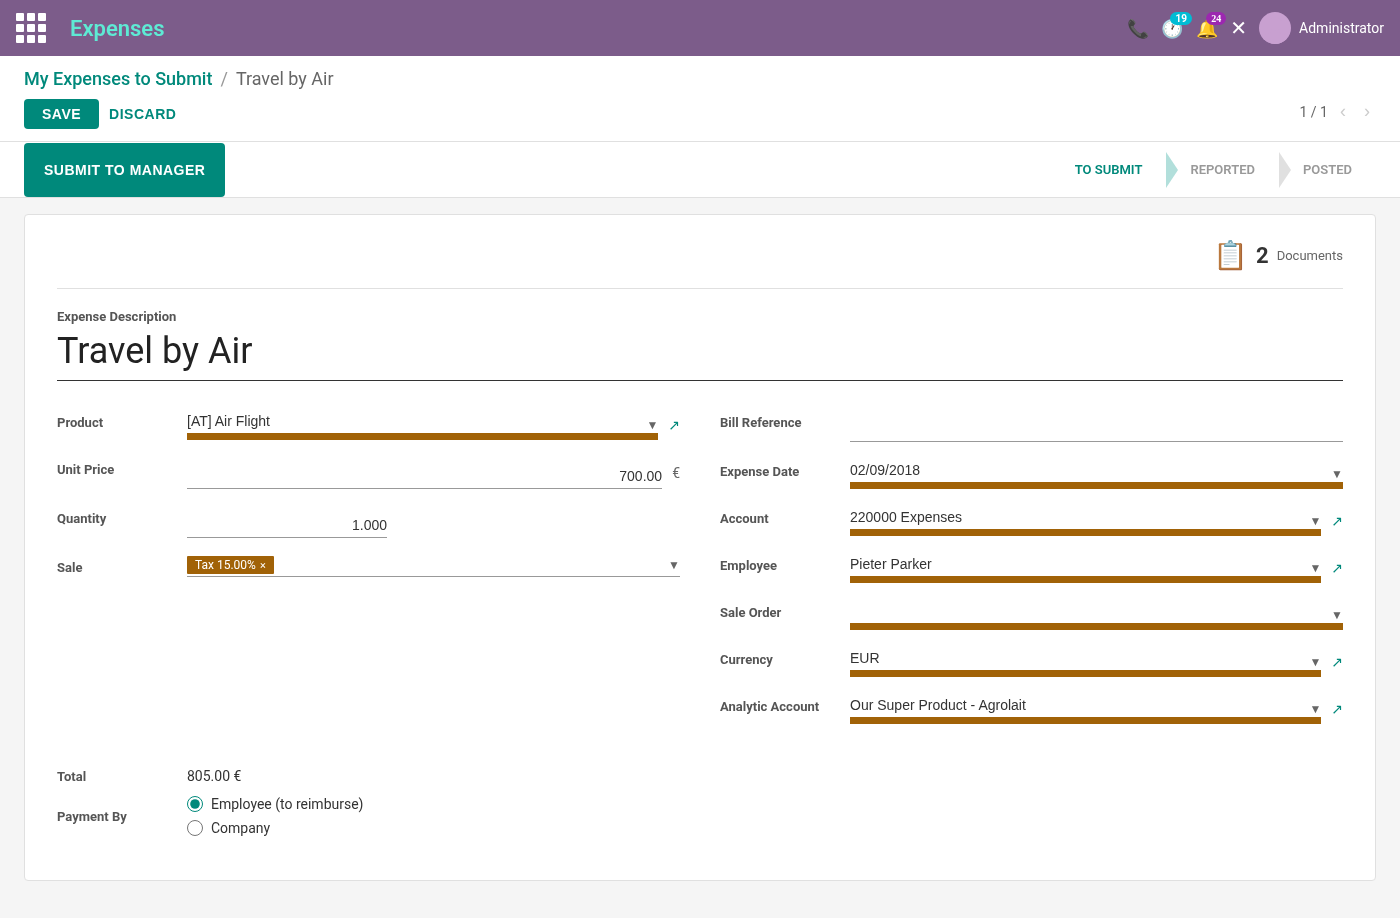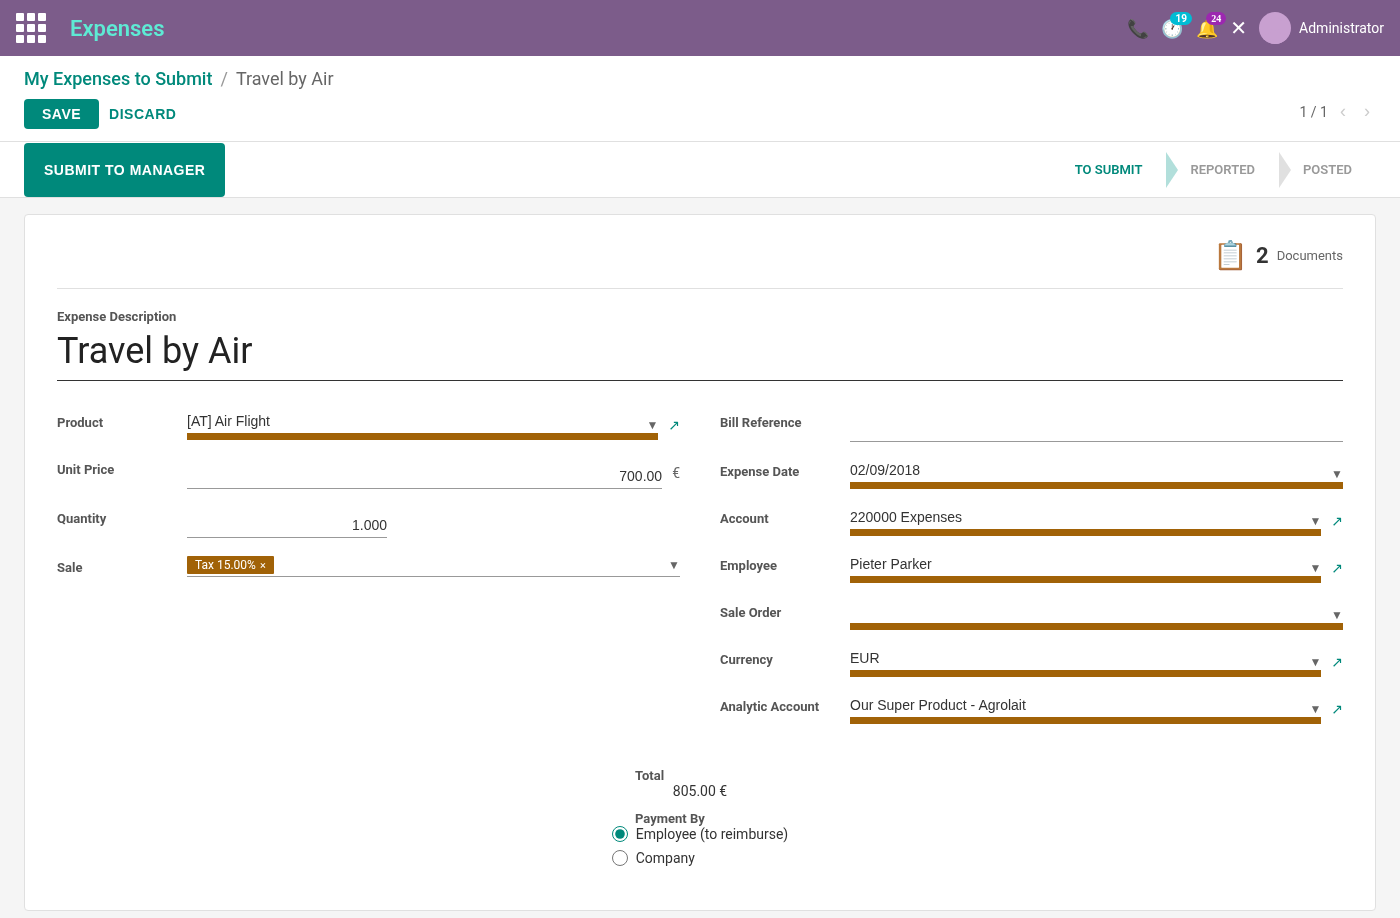--- a/index.html
+++ b/index.html
@@ -134,21 +134,21 @@
       background: #a16207; color: white; border-radius: 1px; padding: 2px 8px;
       font-size: 12px; display: flex; align-items: center; gap: 4px;
     }
     .tax-badge-x { cursor: pointer; font-size: 11px; }
     .taxes-wrapper { display: flex; align-items: center; border-bottom: 1px solid #999; padding: 2px 0; gap: 8px; flex: 1; }
 
     .unit-symbol { color: #666; margin-left: 4px; }
 
     
     .totals-section { margin-top: 28px; }
-    .total-row { display: flex; align-items: center; margin-bottom: 12px; gap: 0; flex-direction: column; }
+    .total-row { display: flex; align-items: center; margin-bottom: 12px; gap: 0; }
     .total-label { font-weight: 700; color: #555; font-size: 13px; min-width: 130px; }
     .total-value { font-size: 14px; color: #333; }
 
     .radio-group { display: flex; flex-direction: column; gap: 8px; }
     .radio-option { display: flex; align-items: center; gap: 8px; font-size: 14px; cursor: pointer; }
     .radio-input { accent-color: #00897b; width: 16px; height: 16px; cursor: pointer; }
   </style>
 </head>
 <body>
 

